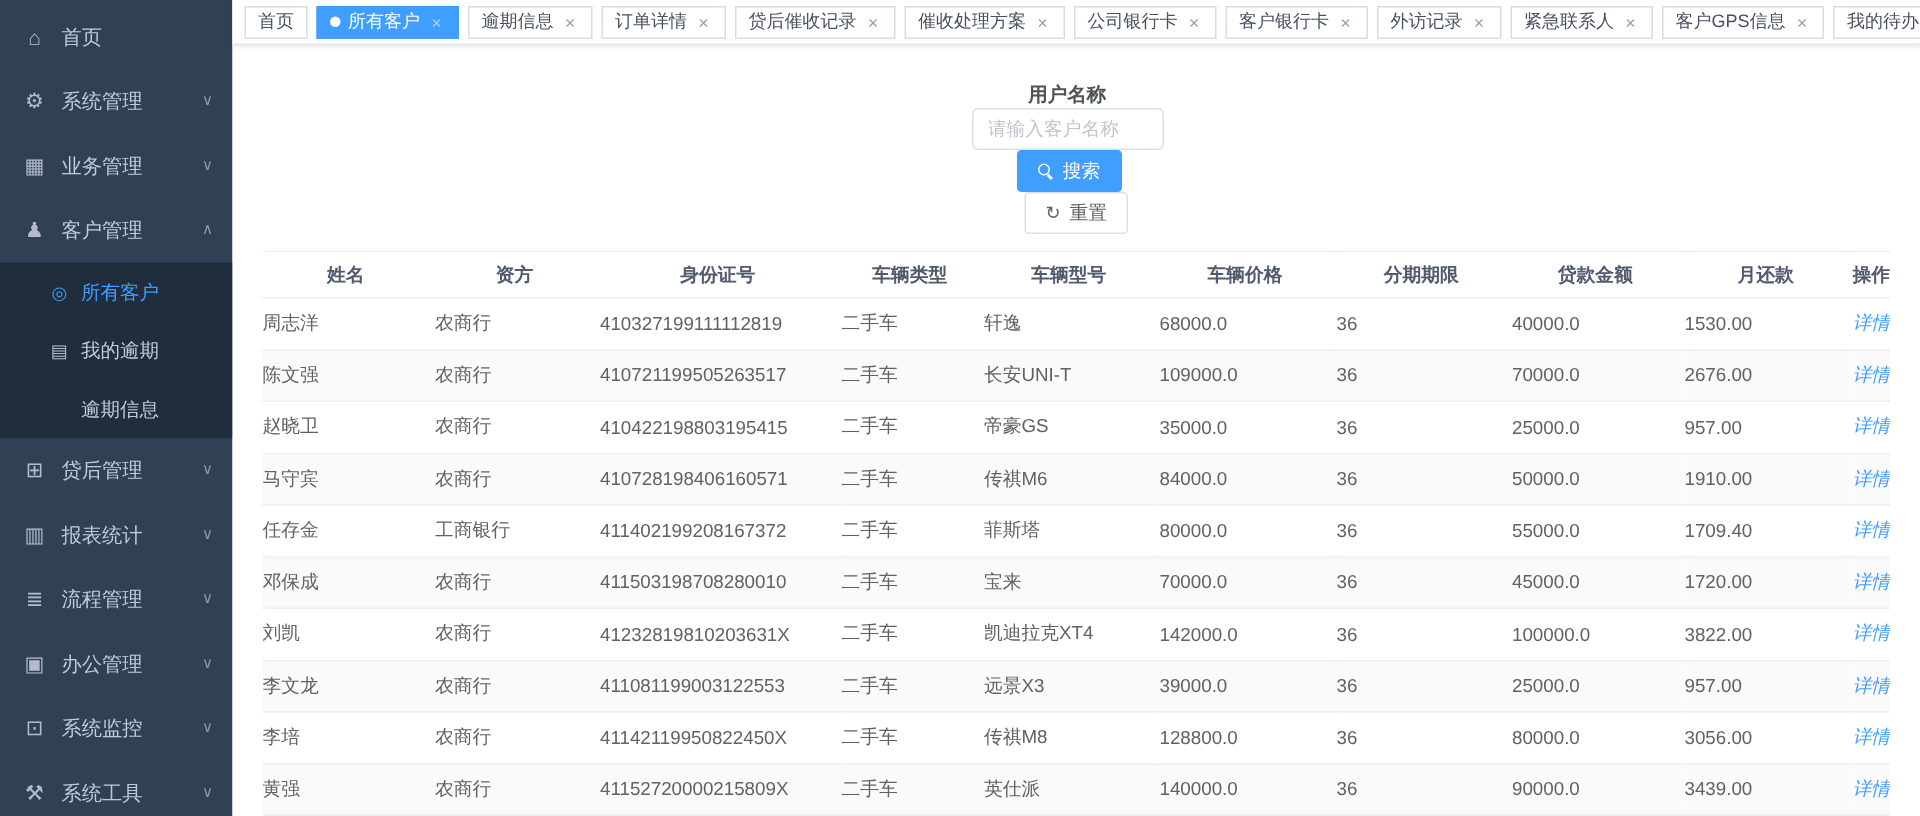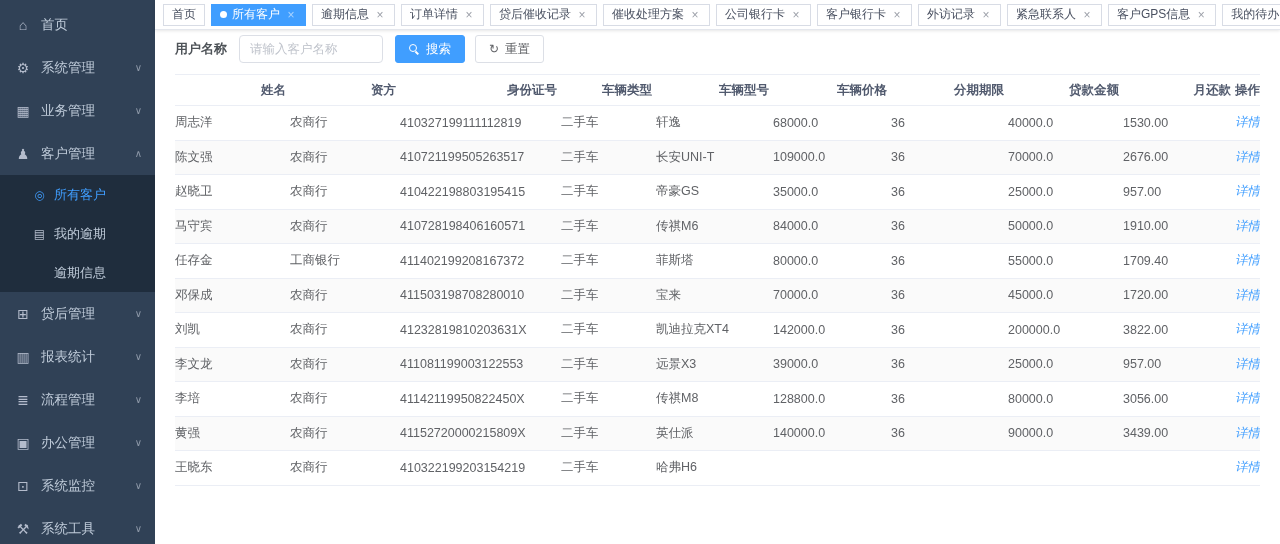--- a/index.html
+++ b/index.html
@@ -23,36 +23,36 @@
   
   .tabbar { height:30px; background:#fff; border-bottom:1px solid #e4e7ed; box-shadow:0 1px 3px rgba(0,0,0,.10); display:flex; align-items:center; padding:0 8px; gap:6px; white-space:nowrap; overflow:hidden; position:relative; flex-shrink:0; z-index:2; }
   .tab { height:22px; border:1px solid #d8dce5; background:#fff; color:#495060; font-size:12px; padding:0 8px; display:inline-flex; align-items:center; gap:5px; cursor:pointer; flex-shrink:0; }
   .tab.active { background:#409eff; border-color:#409eff; color:#fff; }
   .tab .dot { display:none; width:7px; height:7px; border-radius:50%; background:#fff; flex-shrink:0; }
   .tab.active .dot { display:inline-block; }
   .tab .close { font-size:12px; line-height:1; opacity:.55; width:12px; text-align:center; }
   .avatar-sliver { position:absolute; top:0; left:1068px; width:27px; height:5px; background:#74491f; border-radius:0 0 2px 2px; }
 
   
-  .search-bar { padding:5px 20px 11px; display:flex; align-items:center; font-size:13px; flex-shrink:0; }
+  .search-bar { padding:24px 20px 11px; display:flex; align-items:center; font-size:13px; flex-shrink:0;flex-direction:column; }
   .search-label { font-weight:bold; color:#4e5358; margin-right:12px; }
-  .search-input { width:144px; height:28px; border:1px solid #dcdfe6; border-radius:4px; padding:0 10px; font-size:12.5px; color:#404040; margin-right:12px; outline:none; }
+  .search-input { width:128px; height:28px; border:1px solid #dcdfe6; border-radius:4px; padding:0 10px; font-size:12.5px; color:#404040; margin-right:12px; outline:none; }
   .search-input::placeholder { color:#c0c4cc; }
   .btn { height:28px; border-radius:3px; font-size:12.5px; padding:0 13px; display:inline-flex; align-items:center; gap:6px; cursor:pointer; border:1px solid transparent; }
   .btn-primary { background:#409eff; color:#fff; border-color:#409eff; margin-right:10px; }
   .btn-plain { background:#fff; color:#606266; border-color:#dcdfe6; }
   .icon-search { width:11px; height:11px; position:relative; display:inline-block; }
   .icon-search::before { content:''; position:absolute; width:6px; height:6px; border:1.4px solid #fff; border-radius:50%; top:0; left:0; }
   .icon-search::after { content:''; position:absolute; width:4px; height:1.6px; background:#fff; transform:rotate(45deg); top:8px; left:6px; }
   .icon-refresh { font-size:12px; line-height:1; }
 
   
   .table-wrap { padding:0 20px; flex:1; overflow:hidden; }
   table { width:100%; border-collapse:collapse; table-layout:fixed; font-size:12.5px; color:#606266; }
-  thead th { text-align:right; color:#515a6e; font-weight:bold; height:31px; border-top:1px solid #ebeef5; border-bottom:1px solid #ebeef5; padding:0 4px 0 0; overflow:hidden; white-space:nowrap; }
+  thead th { text-align:center; color:#515a6e; font-weight:bold; height:31px; border-top:1px solid #ebeef5; border-bottom:1px solid #ebeef5; padding:0 4px 0 0; overflow:hidden; white-space:nowrap; }
   tbody td { height:34.5px; border-bottom:1px solid #ebeef5; padding:0 4px 0 0; overflow:hidden; white-space:nowrap; text-overflow:ellipsis; }
   tbody tr:nth-child(even) { background:#fafafa; }
   th.col-action, td.col-action { text-align:center; padding-right:0; }
   a.detail { color:#409eff; text-decoration:none; cursor:pointer;font-style:italic; }
 </style>
 </head>
 <body>
 
 <nav class="sidebar">
   <div>
@@ -340,21 +340,21 @@
           </tr>
 
           <tr>
             <td>刘凯</td>
             <td>农商行</td>
             <td>41232819810203631X</td>
             <td>二手车</td>
             <td>凯迪拉克XT4</td>
             <td>142000.0</td>
             <td>36</td>
-            <td>200000.0</td>
+            <td>100000.0</td>
             <td>3822.00</td>
             <td class="col-action"><a class="detail">详情</a></td>
           </tr>
 
           <tr>
             <td>李文龙</td>
             <td>农商行</td>
             <td>411081199003122553</td>
             <td>二手车</td>
             <td>远景X3</td>

